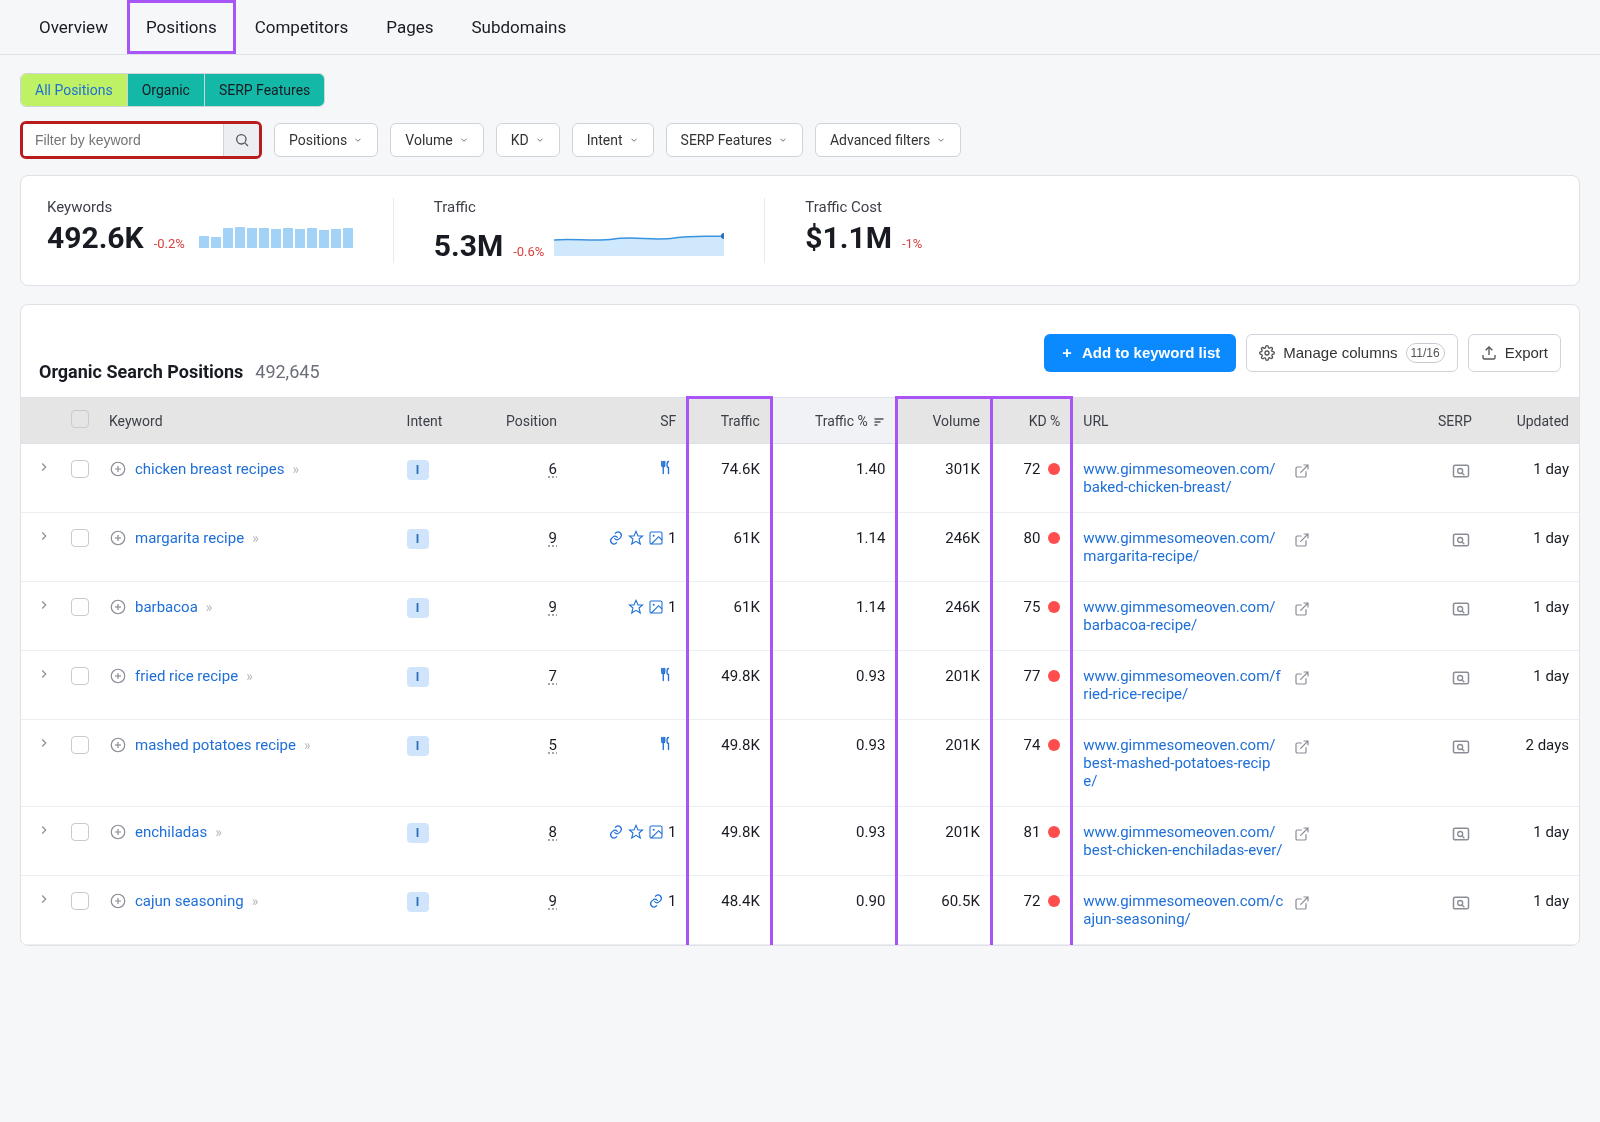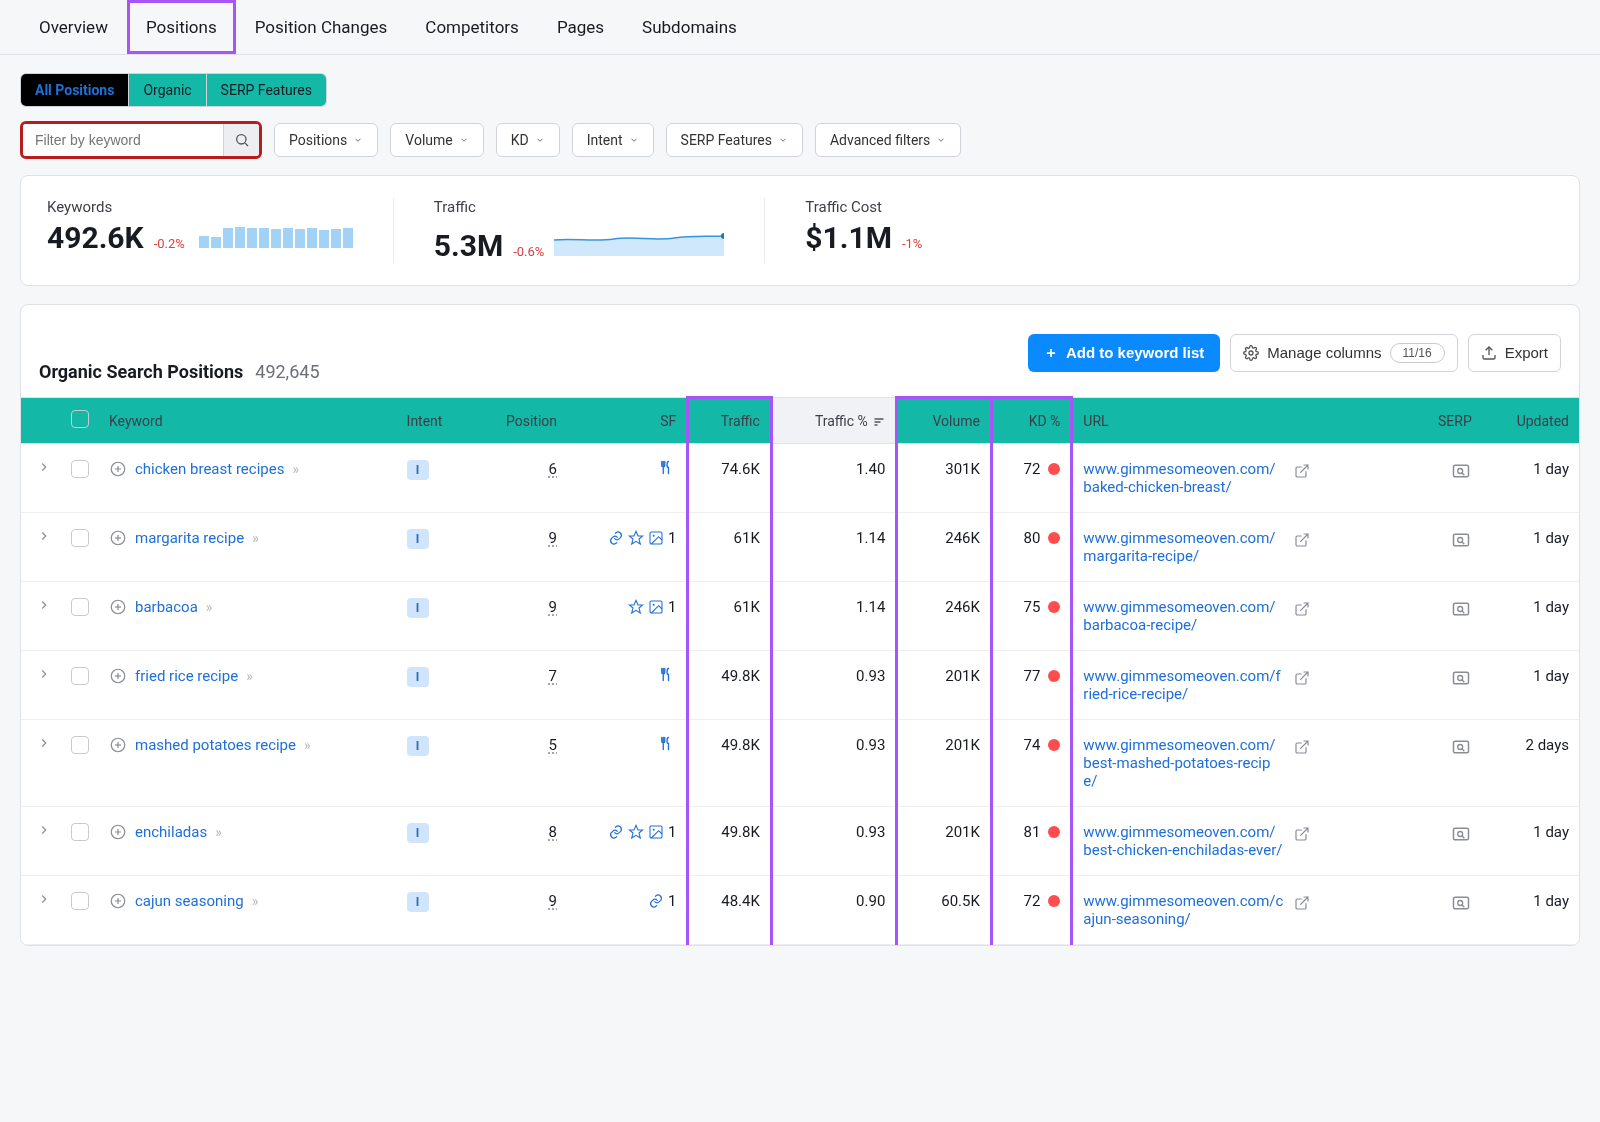--- a/index.html
+++ b/index.html
@@ -9,21 +9,21 @@
 
 .top-tabs { display: flex; gap: 0; padding: 0 20px; border-bottom: 1px solid #e0e1e6; background: #f6f7f8; }
 .top-tab { padding: 14px 16px; font-size: 17px; color: #191b23; cursor: pointer; border: 3px solid transparent; }
 .top-tab.highlighted { border: 3px solid #a855f7; }
 
 
 .sub-section { padding: 18px 20px 16px; }
 .sub-tabs { display: inline-flex; border: 1px solid #d1d3db; border-radius: 6px; overflow: hidden; margin-bottom: 14px; }
 .sub-tab { padding: 8px 14px; font-size: 14px; cursor: pointer; border-right: 1px solid #d1d3db; background: #14b8a6; }
 .sub-tab:last-child { border-right: none; }
-.sub-tab.active { background: #000000; color: #1e6fd8; font-weight: 700; }
+.sub-tab.active { background: #bef264; color: #1e6fd8; font-weight: 400; }
 
 
 .filter-row { display: flex; gap: 12px; flex-wrap: wrap; align-items: center; }
 .kw-filter { display: flex; border: 3px solid #b91c1c; border-radius: 6px; overflow: hidden; background: #fff; }
 .kw-filter input { border: none; padding: 8px 12px; width: 200px; font-size: 14px; outline: none; }
 .kw-filter .search-btn { width: 36px; display: flex; align-items: center; justify-content: center; background: #eceef2; border-left: 1px solid #d1d3db; cursor: pointer; }
 .filter-pill { display: inline-flex; align-items: center; gap: 6px; padding: 8px 14px; border: 1px solid #d1d3db; border-radius: 6px; background: #fff; cursor: pointer; font-size: 14px; color: #333; }
 .chev { width: 10px; height: 10px; }
 
 
@@ -40,25 +40,25 @@
 
 
 .table-card { margin: 0 20px 20px; background: #fff; border: 1px solid #e0e1e6; border-radius: 8px; overflow: hidden; }
 .table-header { display: flex; align-items: center; justify-content: space-between; padding: 18px 18px 14px; }
 .table-title { display: flex; align-items: baseline; gap: 12px; }
 .table-title h2 { font-size: 18px; font-weight: 700; }
 .table-title .count { color: #6c6e79; font-size: 18px; font-weight: 400; margin-top: 38px; }
 .table-actions { display: flex; gap: 10px; }
 .btn-primary { display: inline-flex; align-items: center; gap: 8px; background: #0b8aff; color: #fff; border: none; border-radius: 6px; padding: 9px 16px; font-size: 15px; font-weight: 600; cursor: pointer; }
 .btn-outline { display: inline-flex; align-items: center; gap: 8px; background: #fff; border: 1px solid #d1d3db; border-radius: 6px; padding: 8px 12px; font-size: 15px; cursor: pointer; color: #333; }
-.pill-badge { font-size: 12px; border: 1px solid #c8cad2; border-radius: 10px; padding: 2px 12px; color: #555; }
+.pill-badge { font-size: 12px; border: 1px solid #c8cad2; border-radius: 10px; padding: 2px 4px; color: #555; }
 
 
 table { width: 100%; border-collapse: collapse; }
-thead th { text-align: right; font-weight: 400; font-size: 14px; color: #3d3f48; padding: 12px 10px; border-top: 1px solid #e0e1e6; border-bottom: 1px solid #e0e1e6; background: #14b8a6; white-space: nowrap; }
+thead th { text-align: right; font-weight: 400; font-size: 14px; color: #3d3f48; padding: 12px 10px; border-top: 1px solid #e0e1e6; border-bottom: 1px solid #e0e1e6; background: #e5e5e5; white-space: nowrap; }
 thead th.left { text-align: left; }
 thead th.sorted { background: #f0f2f5; }
 tbody td { padding: 16px 10px; border-bottom: 1px solid #eceef2; vertical-align: top; font-size: 15px; text-align: right; }
 tbody td.left { text-align: left; }
 .expand-cell { width: 30px; text-align: center; padding-left: 16px; }
 .check-cell { width: 28px; }
 .checkbox { width: 18px; height: 18px; border: 1.5px solid #c8cad2; border-radius: 4px; display: inline-block; }
 .kw-cell { display: flex; align-items: center; gap: 8px; }
 .plus-circ { width: 18px; height: 18px; flex-shrink:0; }
 .kw-link { color: #1e6fd8; text-decoration: none; }
@@ -88,21 +88,20 @@
 .chev-right { width:14px; height:14px; color:#8a8c96; }
 </style>
 </head>
 <body>
 
 <div class="container">
 
   <div class="top-tabs">
     <div class="top-tab">Overview</div>
     <div class="top-tab highlighted">Positions</div>
-    <div class="top-tab">Position Changes</div>
     <div class="top-tab">Competitors</div>
     <div class="top-tab">Pages</div>
     <div class="top-tab">Subdomains</div>
   </div>
 
   <div class="sub-section">
     
     <div class="sub-tabs">
       <div class="sub-tab active">All Positions</div>
       <div class="sub-tab">Organic</div>

